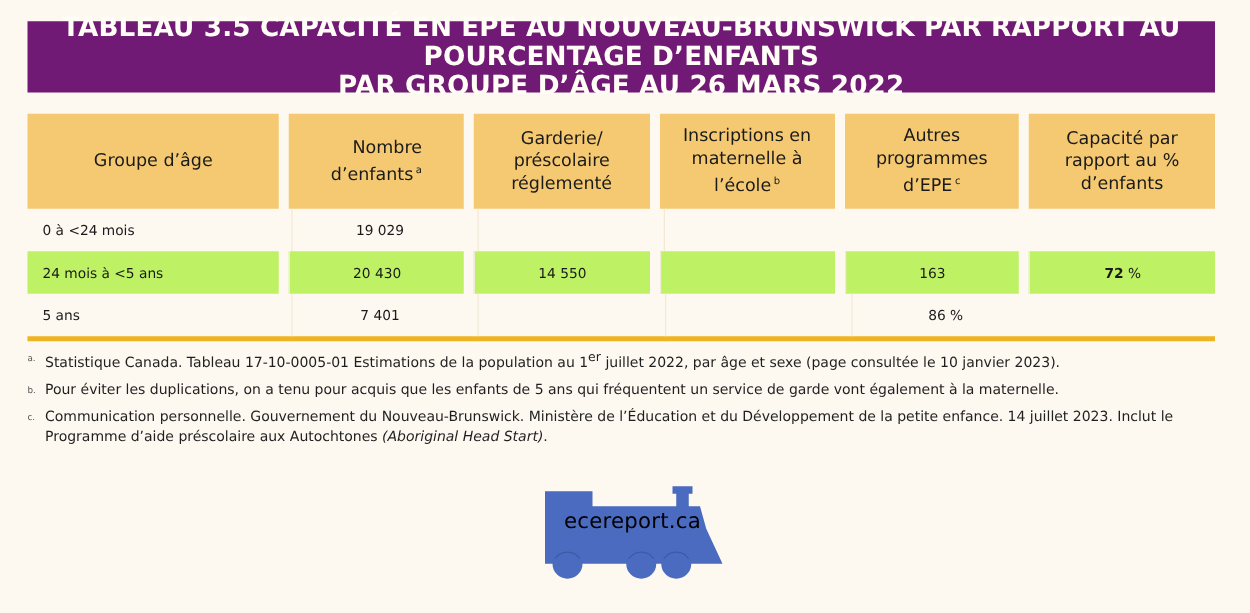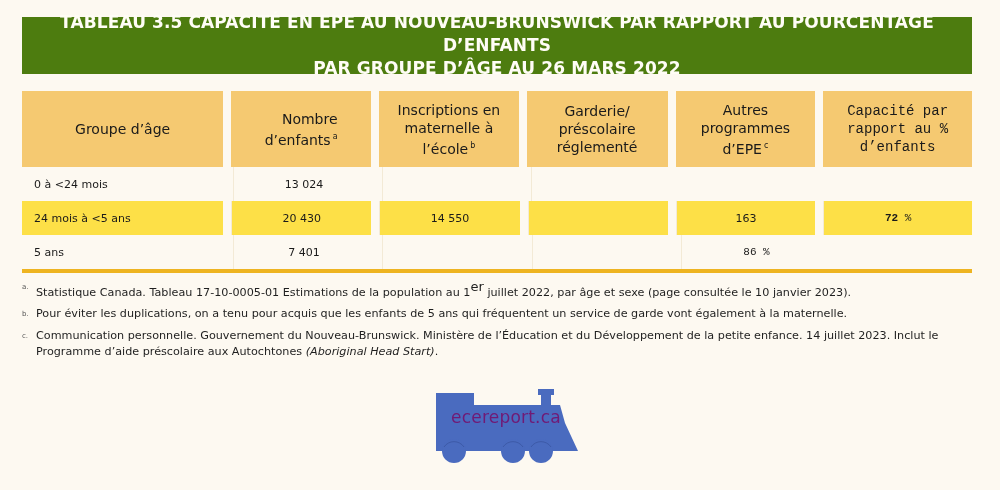--- a/index.html
+++ b/index.html
@@ -5,23 +5,23 @@
   html, body { margin: 0; padding: 0; }
   body {
     width: 1000px; height: 490px; overflow: hidden;
     background: #fdf9f1;
     font-family: "DejaVu Sans", "Liberation Sans", sans-serif;
     color: #1a1a1a;
     position: relative;
   }
   .title-bar {
     position: absolute; left: 22px; top: 17px; width: 950px; height: 57px;
-    background: #4d7c0f;
+    background: #701a75;
     color: #fffdf6;
-    font-weight: bold; font-size: 17px; letter-spacing: 0.1px;
+    font-weight: bold; font-size: 21px; letter-spacing: 0.1px;
     text-align: center; line-height: 23px;
     display: flex; flex-direction: column; justify-content: center;
   }
   .table {
     position: absolute; left: 22px; top: 91px; width: 950px;
   }
   .row { display: flex; }
   .cell {
     box-sizing: border-box;
     display: flex; align-items: center; justify-content: center;
@@ -31,41 +31,41 @@
   }
   .cell:last-child { margin-right: 0; }
   .hdr .cell {
     background: #f5c971; height: 76px; line-height: 18px; font-size: 14px;
   }
   .c0 { width: 203px; text-align: center; }
   .c1 { width: 141px; text-align: right; }
   .c2 { width: 142px; }
   .c3 { width: 141px; }
   .c4 { width: 141px; }
-  .c5 { width: 150px; font-family: Liberation Mono, monospace; }
+  .c5 { width: 150px; }
   .body-row .cell { height: 34px; }
   .body-row .c0 { justify-content: flex-start; padding-left: 12px; }
   .body-row .cell + .cell { border-left: 1px solid #f3ead6; }
-  .alt .cell { background: #fde047; }
+  .alt .cell { background: #bef264; }
   .bold { font-weight: bold; }
   sup { font-size: 8px; vertical-align: super; margin-left: 2px; }
   .rule { height: 4px; background: #eeb421; margin-top: 0; }
   .notes {
     position: absolute; left: 22px; top: 279px; width: 960px;
     font-size: 11.2px; line-height: 16.5px; color: #1f1f1f;
   }
   .note { display: flex; margin-bottom: 5px; }
   .note .mk { width: 14px; font-size: 7px; color: #555; padding-top: 0px; }
   .note .tx { flex: 1; }
   .logo {
     position: absolute; left: 430px; top: 385px; width: 150px; height: 82px;
   }
   .logo-text {
     position: absolute; left: 16px; top: 22px; width: 120px; text-align: center;
-    color: #701a75; font-size: 17px; letter-spacing: 0.2px;
+    color: #000000; font-size: 17px; letter-spacing: 0.2px;
   }
 </style>
 </head>
 <body>
 
 <div class="title-bar">
   <div>TABLEAU 3.5 CAPACITÉ EN EPE AU NOUVEAU-BRUNSWICK PAR RAPPORT AU POURCENTAGE D’ENFANTS</div>
   <div>PAR GROUPE D’ÂGE AU 26 MARS 2022</div>
 </div>
 
@@ -73,53 +73,53 @@
   <div class="row hdr">
     <div class="cell c0">
       <div><span>Groupe d’âge</span></div>
     </div>
     <div class="cell c1">
       <div>
         <span>Nombre</span><br>
         <span>d’enfants</span><sup>a</sup>
       </div>
     </div>
+    <div class="cell c2">
+      <div>
+        <span>Garderie/</span><br>
+        <span>préscolaire</span><br>
+        <span>réglementé</span>
+      </div>
+    </div>
     <div class="cell c3">
       <div>
         <span>Inscriptions en</span><br>
         <span>maternelle à</span><br>
         <span>l’école</span><sup>b</sup>
-      </div>
-    </div>
-    <div class="cell c2">
-      <div>
-        <span>Garderie/</span><br>
-        <span>préscolaire</span><br>
-        <span>réglementé</span>
       </div>
     </div>
     <div class="cell c4">
       <div>
         <span>Autres</span><br>
         <span>programmes</span><br>
         <span>d’EPE</span><sup>c</sup>
       </div>
     </div>
     <div class="cell c5">
       <div>
         <span>Capacité par</span><br>
         <span>rapport au %</span><br>
         <span>d’enfants</span>
       </div>
     </div>
   </div>
 
   <div class="row body-row">
     <div class="cell c0">0 à &lt;24 mois</div>
-    <div class="cell c1">13 024</div>
+    <div class="cell c1">19 029</div>
     <div class="cell c3"></div>
     <div class="cell c4"></div>
   </div>
 
   <div class="row body-row alt">
     <div class="cell c0">24 mois à &lt;5 ans</div>
     <div class="cell c1">20 430</div>
     <div class="cell c2">14 550</div>
     <div class="cell c3"></div>
     <div class="cell c4">163</div>
@@ -136,21 +136,21 @@
     <div class="cell c4"></div>
     <div class="cell c5">86 %</div>
   </div>
 
   <div class="rule"></div>
 </div>
 
 <div class="notes">
   <div class="note">
     <span class="mk">a.</span>
-    <span class="tx"><span>Statistique Canada. Tableau 17-10-0005-01 Estimations de la population au 1</span><sup style="font-size:13px;margin-left:0">er</sup><span> juillet 2022, par âge et sexe (page consultée le 10 janvier 2023).</span></span>
+    <span class="tx"><span>Statistique Canada. Tableau 17-10-0005-01 Estimations de la population au 1</span><sup style="font-size:10px;margin-left:0">er</sup><span> juillet 2022, par âge et sexe (page consultée le 10 janvier 2023).</span></span>
   </div>
   <div class="note">
     <span class="mk">b.</span>
     <span class="tx">Pour éviter les duplications, on a tenu pour acquis que les enfants de 5 ans qui fréquentent un service de garde vont également à la maternelle.</span>
   </div>
   <div class="note">
     <span class="mk">c.</span>
     <span class="tx"><span>Communication personnelle. Gouvernement du Nouveau-Brunswick. Ministère de l’Éducation et du Développement de la petite enfance. 14 juillet 2023. Inclut le Programme d’aide préscolaire aux Autochtones </span><em>(Aboriginal Head Start)</em><span>.</span></span>
   </div>
 </div>

